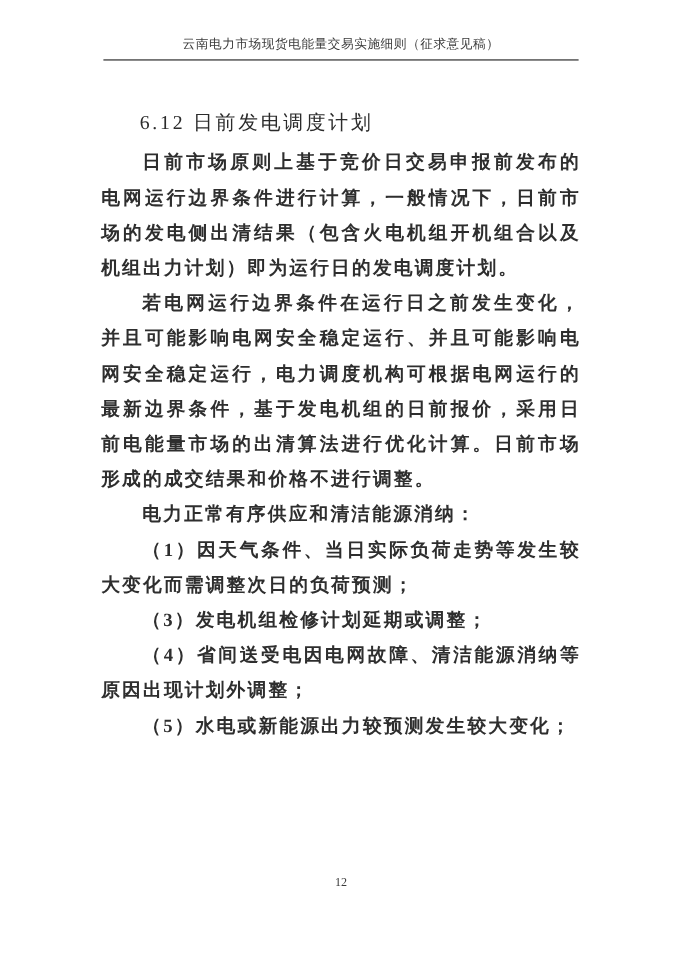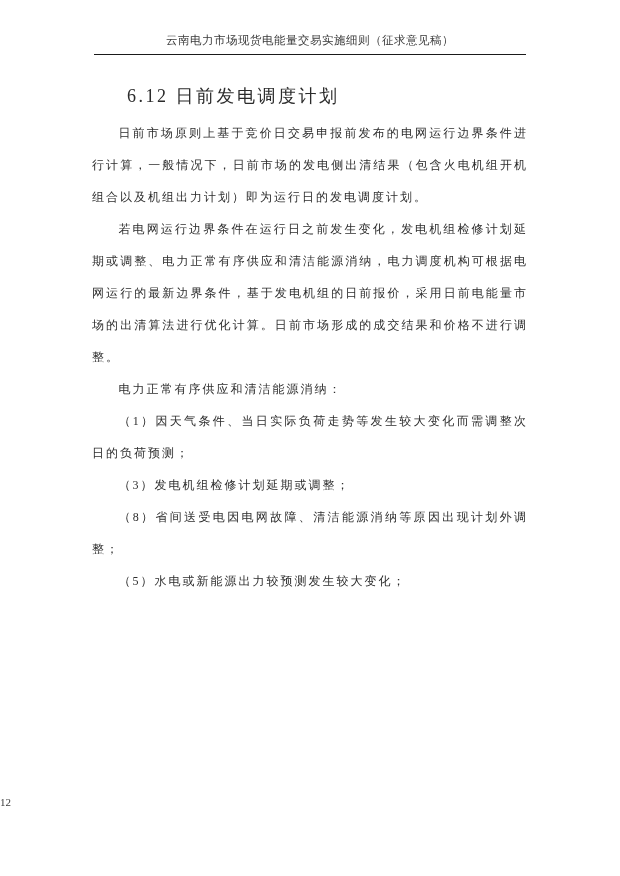--- a/index.html
+++ b/index.html
@@ -31,76 +31,77 @@
     width: 432px;
     margin: 6px auto 0 auto;
     border: none;
     border-top: 1.5px solid var(--rule-color);
     height: 0;
   }
   .content {
     margin: 0 92px;
   }
   .section-heading {
-    margin-top: 26px;
+    margin-top: 41px;
     padding-left: 35px;
     font-size: 18px;
     line-height: 30px;
     font-weight: normal;
     letter-spacing: 2.5px;
     color: #2b2b2b;
     white-space: nowrap;
   }
   .body-para {
     margin-top: 0;
-    font-size: 12px;
+    font-size: 17px;
     line-height: 32px;
     letter-spacing: 2px;
     text-indent: 2.2em;
     text-align: justify;
     color: var(--text-color);
+    font-weight: bold;
   }
   .body-para.first {
     margin-top: 6px;
   }
   .page-number {
     position: absolute;
     left: 0;
     right: 0;
     top: 796px;
-    text-align: left;
+    text-align: center;
     font-size: 11px;
     color: #3a3a3a;
   }
 </style>
 </head>
 <body>
 
 <div class="page">
 
   <div class="running-header">云南电力市场现货电能量交易实施细则（征求意见稿）</div>
 
   <hr class="header-rule">
 
   <div class="content">
 
     <h2 class="section-heading">6.12 日前发电调度计划</h2>
 
     <p class="body-para first">日前市场原则上基于竞价日交易申报前发布的电网运行边界条件进行计算，一般情况下，日前市场的发电侧出清结果（包含火电机组开机组合以及机组出力计划）即为运行日的发电调度计划。</p>
 
-    <p class="body-para">若电网运行边界条件在运行日之前发生变化，发电机组检修计划延期或调整、电力正常有序供应和清洁能源消纳，电力调度机构可根据电网运行的最新边界条件，基于发电机组的日前报价，采用日前电能量市场的出清算法进行优化计算。日前市场形成的成交结果和价格不进行调整。</p>
+    <p class="body-para">若电网运行边界条件在运行日之前发生变化，并且可能影响电网安全稳定运行、并且可能影响电网安全稳定运行，电力调度机构可根据电网运行的最新边界条件，基于发电机组的日前报价，采用日前电能量市场的出清算法进行优化计算。日前市场形成的成交结果和价格不进行调整。</p>
 
     <p class="body-para">电力正常有序供应和清洁能源消纳：</p>
 
     <p class="body-para">（1）因天气条件、当日实际负荷走势等发生较大变化而需调整次日的负荷预测；</p>
 
 
     <p class="body-para">（3）发电机组检修计划延期或调整；</p>
 
-    <p class="body-para">（8）省间送受电因电网故障、清洁能源消纳等原因出现计划外调整；</p>
+    <p class="body-para">（4）省间送受电因电网故障、清洁能源消纳等原因出现计划外调整；</p>
 
     <p class="body-para">（5）水电或新能源出力较预测发生较大变化；</p>
 
 
 
   </div>
 
   <div class="page-number">12</div>
 
 </div>

